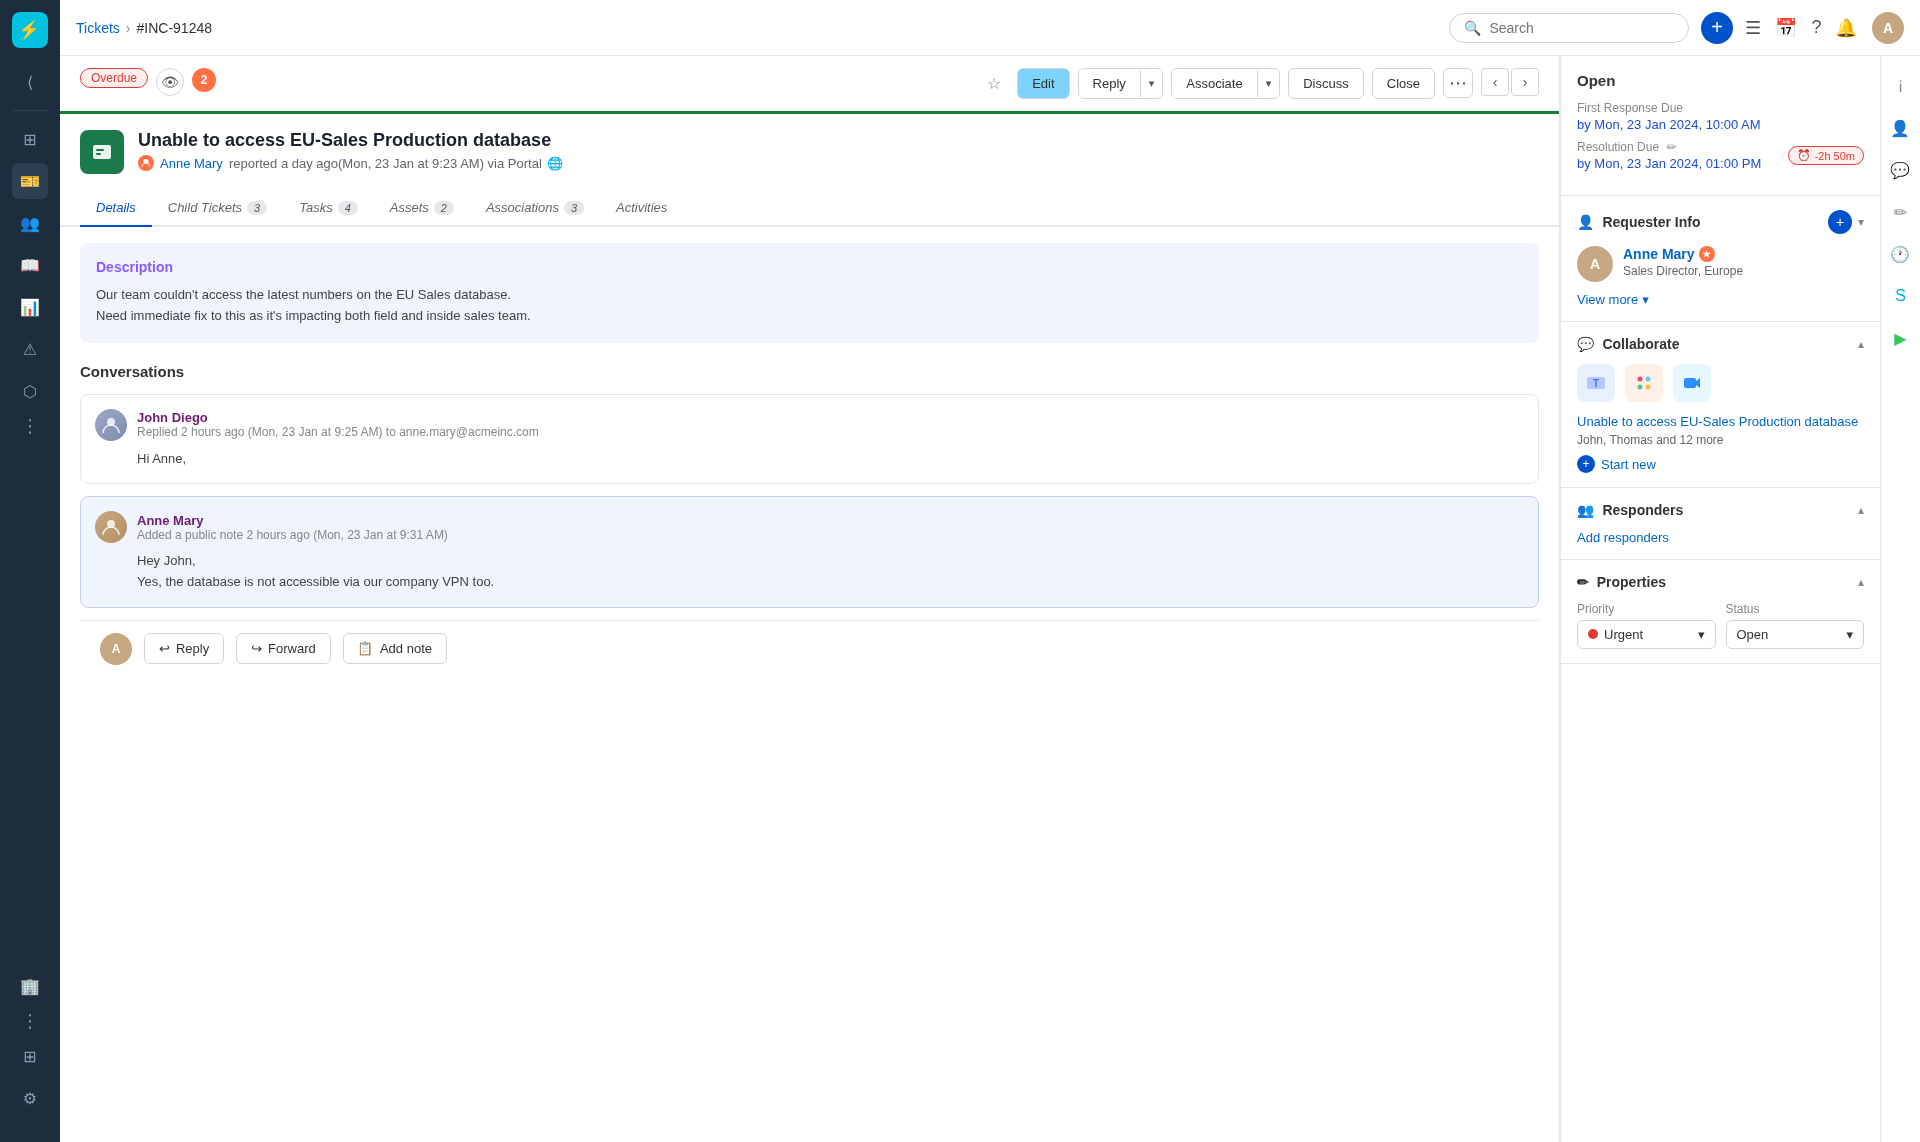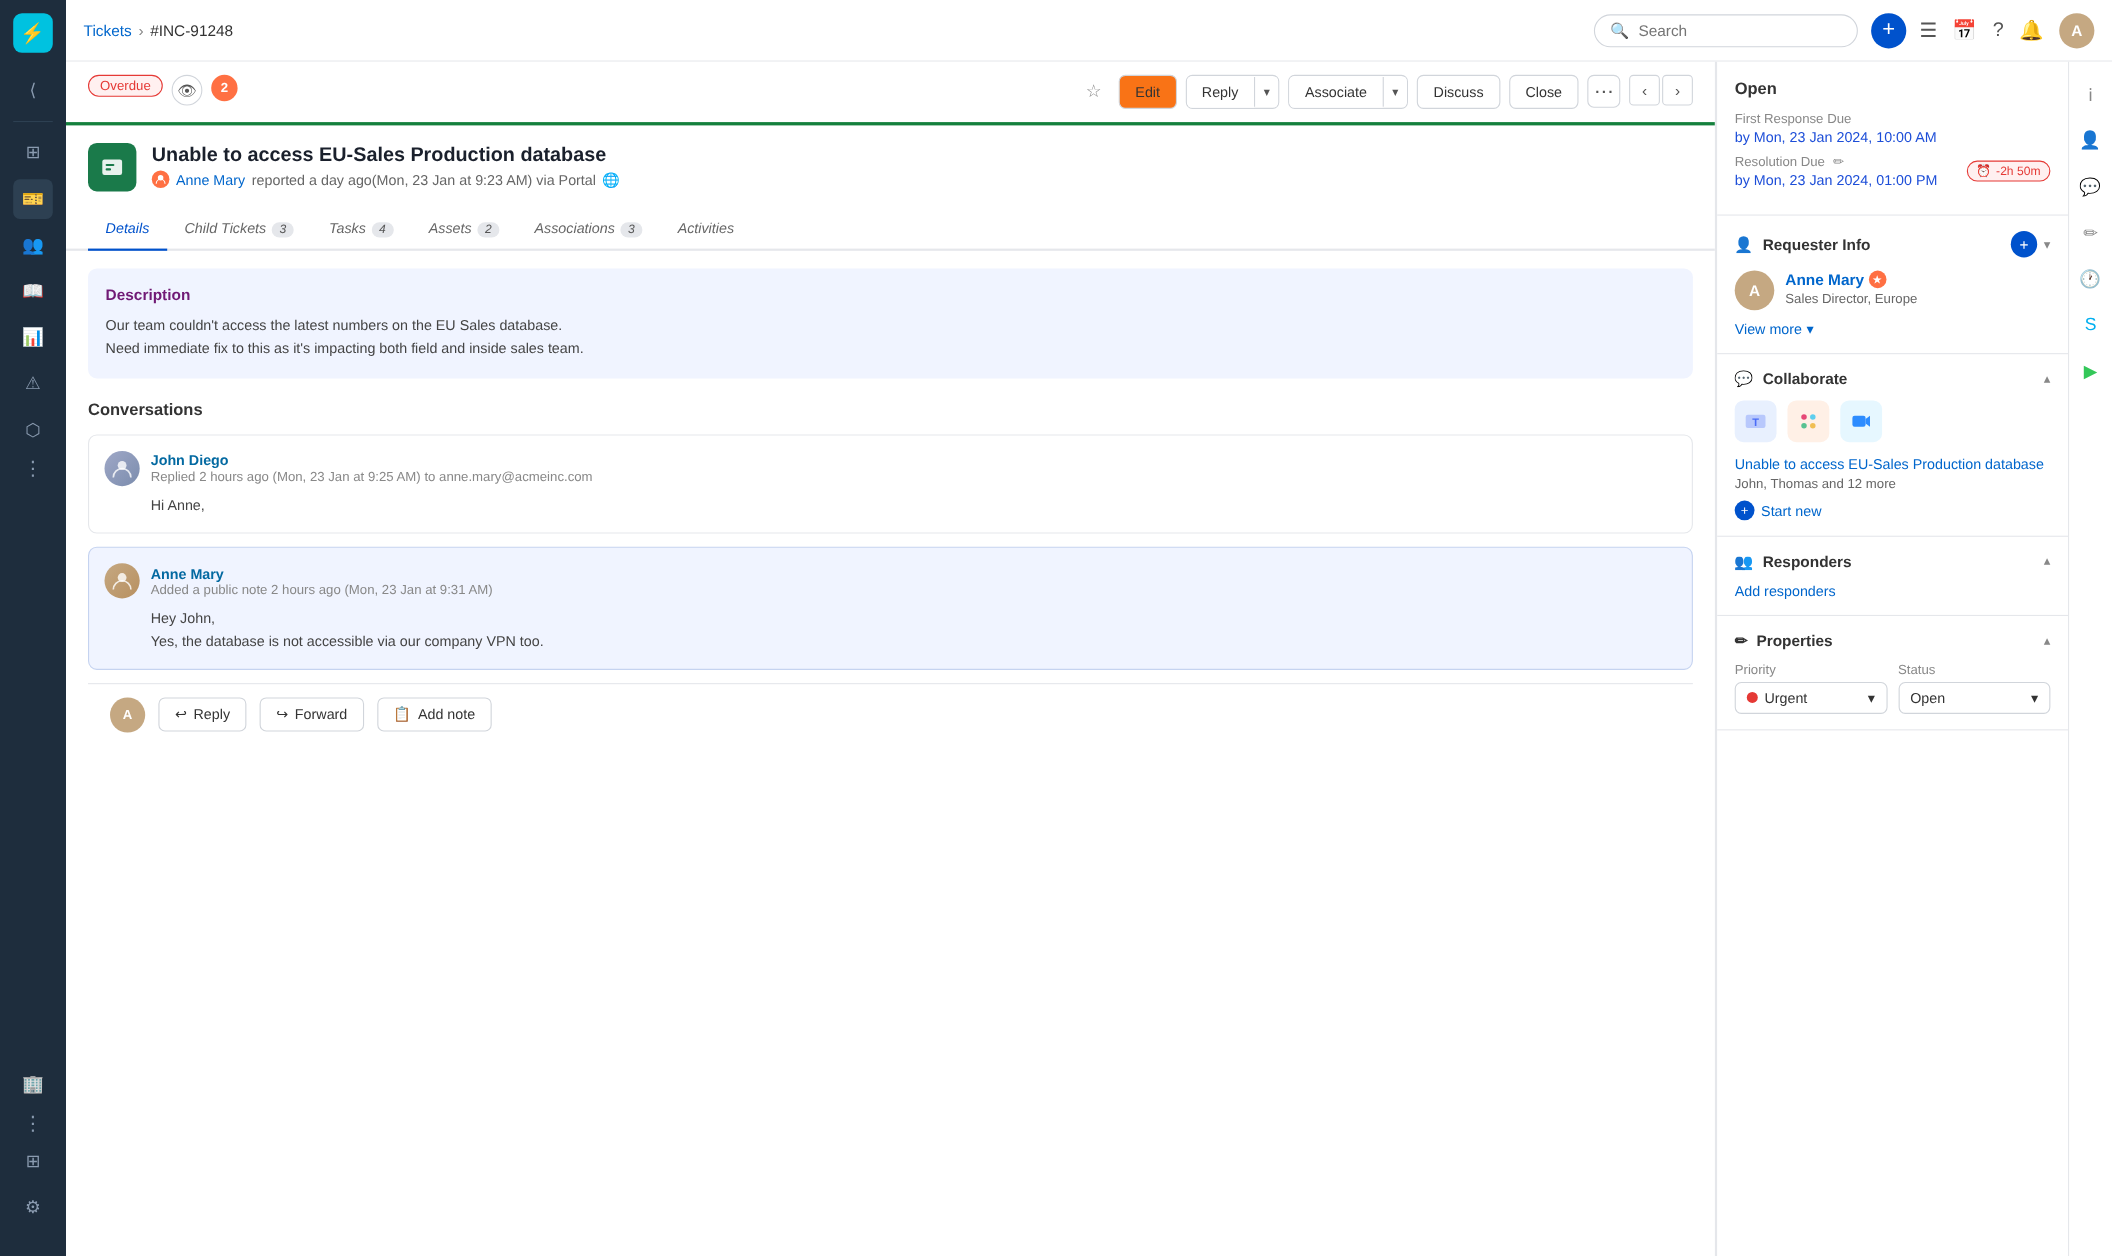--- a/index.html
+++ b/index.html
@@ -37,21 +37,21 @@
     
     .left-panel { flex: 1; overflow-y: auto; background: white; border-right: 1px solid #e5e7eb; }
 
     
     .ticket-toolbar { display: flex; align-items: flex-start; padding: 12px 20px; border-bottom: 3px solid #15803d; gap: 8px; }
     .badge-overdue { background: #fff0f0; color: #e53935; border: 1px solid #e53935; border-radius: 12px; padding: 2px 10px; font-size: 12px; font-weight: 500; }
     .eye-btn { width: 28px; height: 28px; border-radius: 50%; border: 1px solid #d1d5db; display: flex; align-items: center; justify-content: center; cursor: pointer; color: #555; background: white; }
     .notif-badge { width: 24px; height: 24px; background: #ff7043; border-radius: 50%; color: white; font-size: 12px; font-weight: bold; display: flex; align-items: center; justify-content: center; cursor: pointer; }
     .toolbar-spacer { flex: 1; }
     .star-btn { width: 30px; height: 30px; display: flex; align-items: center; justify-content: center; color: #888; cursor: pointer; font-size: 16px; }
-    .btn { padding: 7px 14px; border-radius: 6px; font-size: 13px; cursor: pointer; border: 1px solid #d1d5db; background: #f97316; color: #333; display: flex; align-items: center; gap: 4px; }
+    .btn { padding: 7px 14px; border-radius: 6px; font-size: 13px; cursor: pointer; border: 1px solid #d1d5db; background: #7dd3fc; color: #333; display: flex; align-items: center; gap: 4px; }
     .btn-split { display: flex; align-items: center; border: 1px solid #d1d5db; border-radius: 6px; overflow: hidden; }
     .btn-split .main-part { padding: 7px 14px; font-size: 13px; cursor: pointer; border: none; background: white; color: #333; display: flex; align-items: center; gap: 4px; }
     .btn-split .arrow-part { padding: 7px 8px; font-size: 11px; cursor: pointer; border: none; border-left: 1px solid #d1d5db; background: white; color: #555; }
     .btn-discuss { background: white; }
     .btn-close { background: white; }
     .more-btn { width: 30px; height: 30px; display: flex; align-items: center; justify-content: center; cursor: pointer; color: #555; border: 1px solid #d1d5db; border-radius: 6px; background: white; font-size: 18px; }
     .nav-arrows { display: flex; gap: 2px; }
     .nav-arrows button { width: 28px; height: 28px; border: 1px solid #d1d5db; background: white; border-radius: 4px; cursor: pointer; color: #555; font-size: 14px; display: flex; align-items: center; justify-content: center; }
 
     
@@ -67,30 +67,30 @@
 
     
     .tabs { display: flex; padding: 0 20px; border-bottom: 2px solid #e5e7eb; gap: 0; }
     .tab { padding: 10px 16px; font-size: 13px; color: #666; cursor: pointer; border-bottom: 2px solid transparent; margin-bottom: -2px; white-space: nowrap; font-style: italic; }
     .tab.active { color: #0052cc; border-bottom-color: #0052cc; font-weight: 500; }
     .tab .count { display: inline-flex; align-items: center; justify-content: center; background: #e5e7eb; color: #555; border-radius: 10px; padding: 1px 7px; font-size: 11px; margin-left: 5px; }
 
     
     .ticket-body { padding: 16px 20px; }
     .description-box { background: #f0f4ff; border-radius: 8px; padding: 16px; margin-bottom: 20px; }
-    .description-title { font-size: 14px; font-weight: 600; color: #701a75; margin-bottom: 10px; }
+    .description-title { font-size: 14px; font-weight: 600; color: #8b5cf6; margin-bottom: 10px; }
     .description-text { font-size: 13px; color: #444; line-height: 1.6; }
 
     
     .conversations-title { font-size: 15px; font-weight: 600; color: #333; margin-bottom: 14px; }
     .conversation-item { border: 1px solid #e5e7eb; border-radius: 8px; padding: 14px; margin-bottom: 12px; background: white; }
     .conversation-item.blue-bg { background: #f0f4ff; border-color: #c5d3f0; }
     .conv-header { display: flex; align-items: center; gap: 10px; margin-bottom: 8px; }
     .conv-avatar { width: 32px; height: 32px; border-radius: 50%; background: #8a9bb0; overflow: hidden; flex-shrink: 0; display: flex; align-items: center; justify-content: center; }
-    .conv-name { font-size: 13px; font-weight: 600; color: #0369a1; }
+    .conv-name { font-size: 13px; font-weight: 600; color: #701a75; }
     .conv-time { font-size: 12px; color: #888; }
     .conv-body { font-size: 13px; color: #444; line-height: 1.6; padding-left: 42px; }
 
     
     .reply-bar { display: flex; align-items: center; gap: 12px; padding: 12px 20px; border-top: 1px solid #e5e7eb; background: white; }
     .reply-avatar { width: 32px; height: 32px; border-radius: 50%; background: #c5a882; display: flex; align-items: center; justify-content: center; font-size: 12px; color: white; font-weight: bold; flex-shrink: 0; }
     .reply-btn { display: flex; align-items: center; gap: 6px; padding: 7px 14px; border: 1px solid #d1d5db; border-radius: 6px; background: white; cursor: pointer; font-size: 13px; color: #333; }
     .forward-btn { display: flex; align-items: center; gap: 6px; padding: 7px 14px; border: 1px solid #d1d5db; border-radius: 6px; background: white; cursor: pointer; font-size: 13px; color: #333; }
     .addnote-btn { display: flex; align-items: center; gap: 6px; padding: 7px 14px; border: 1px solid #d1d5db; border-radius: 6px; background: white; cursor: pointer; font-size: 13px; color: #333; }
 

